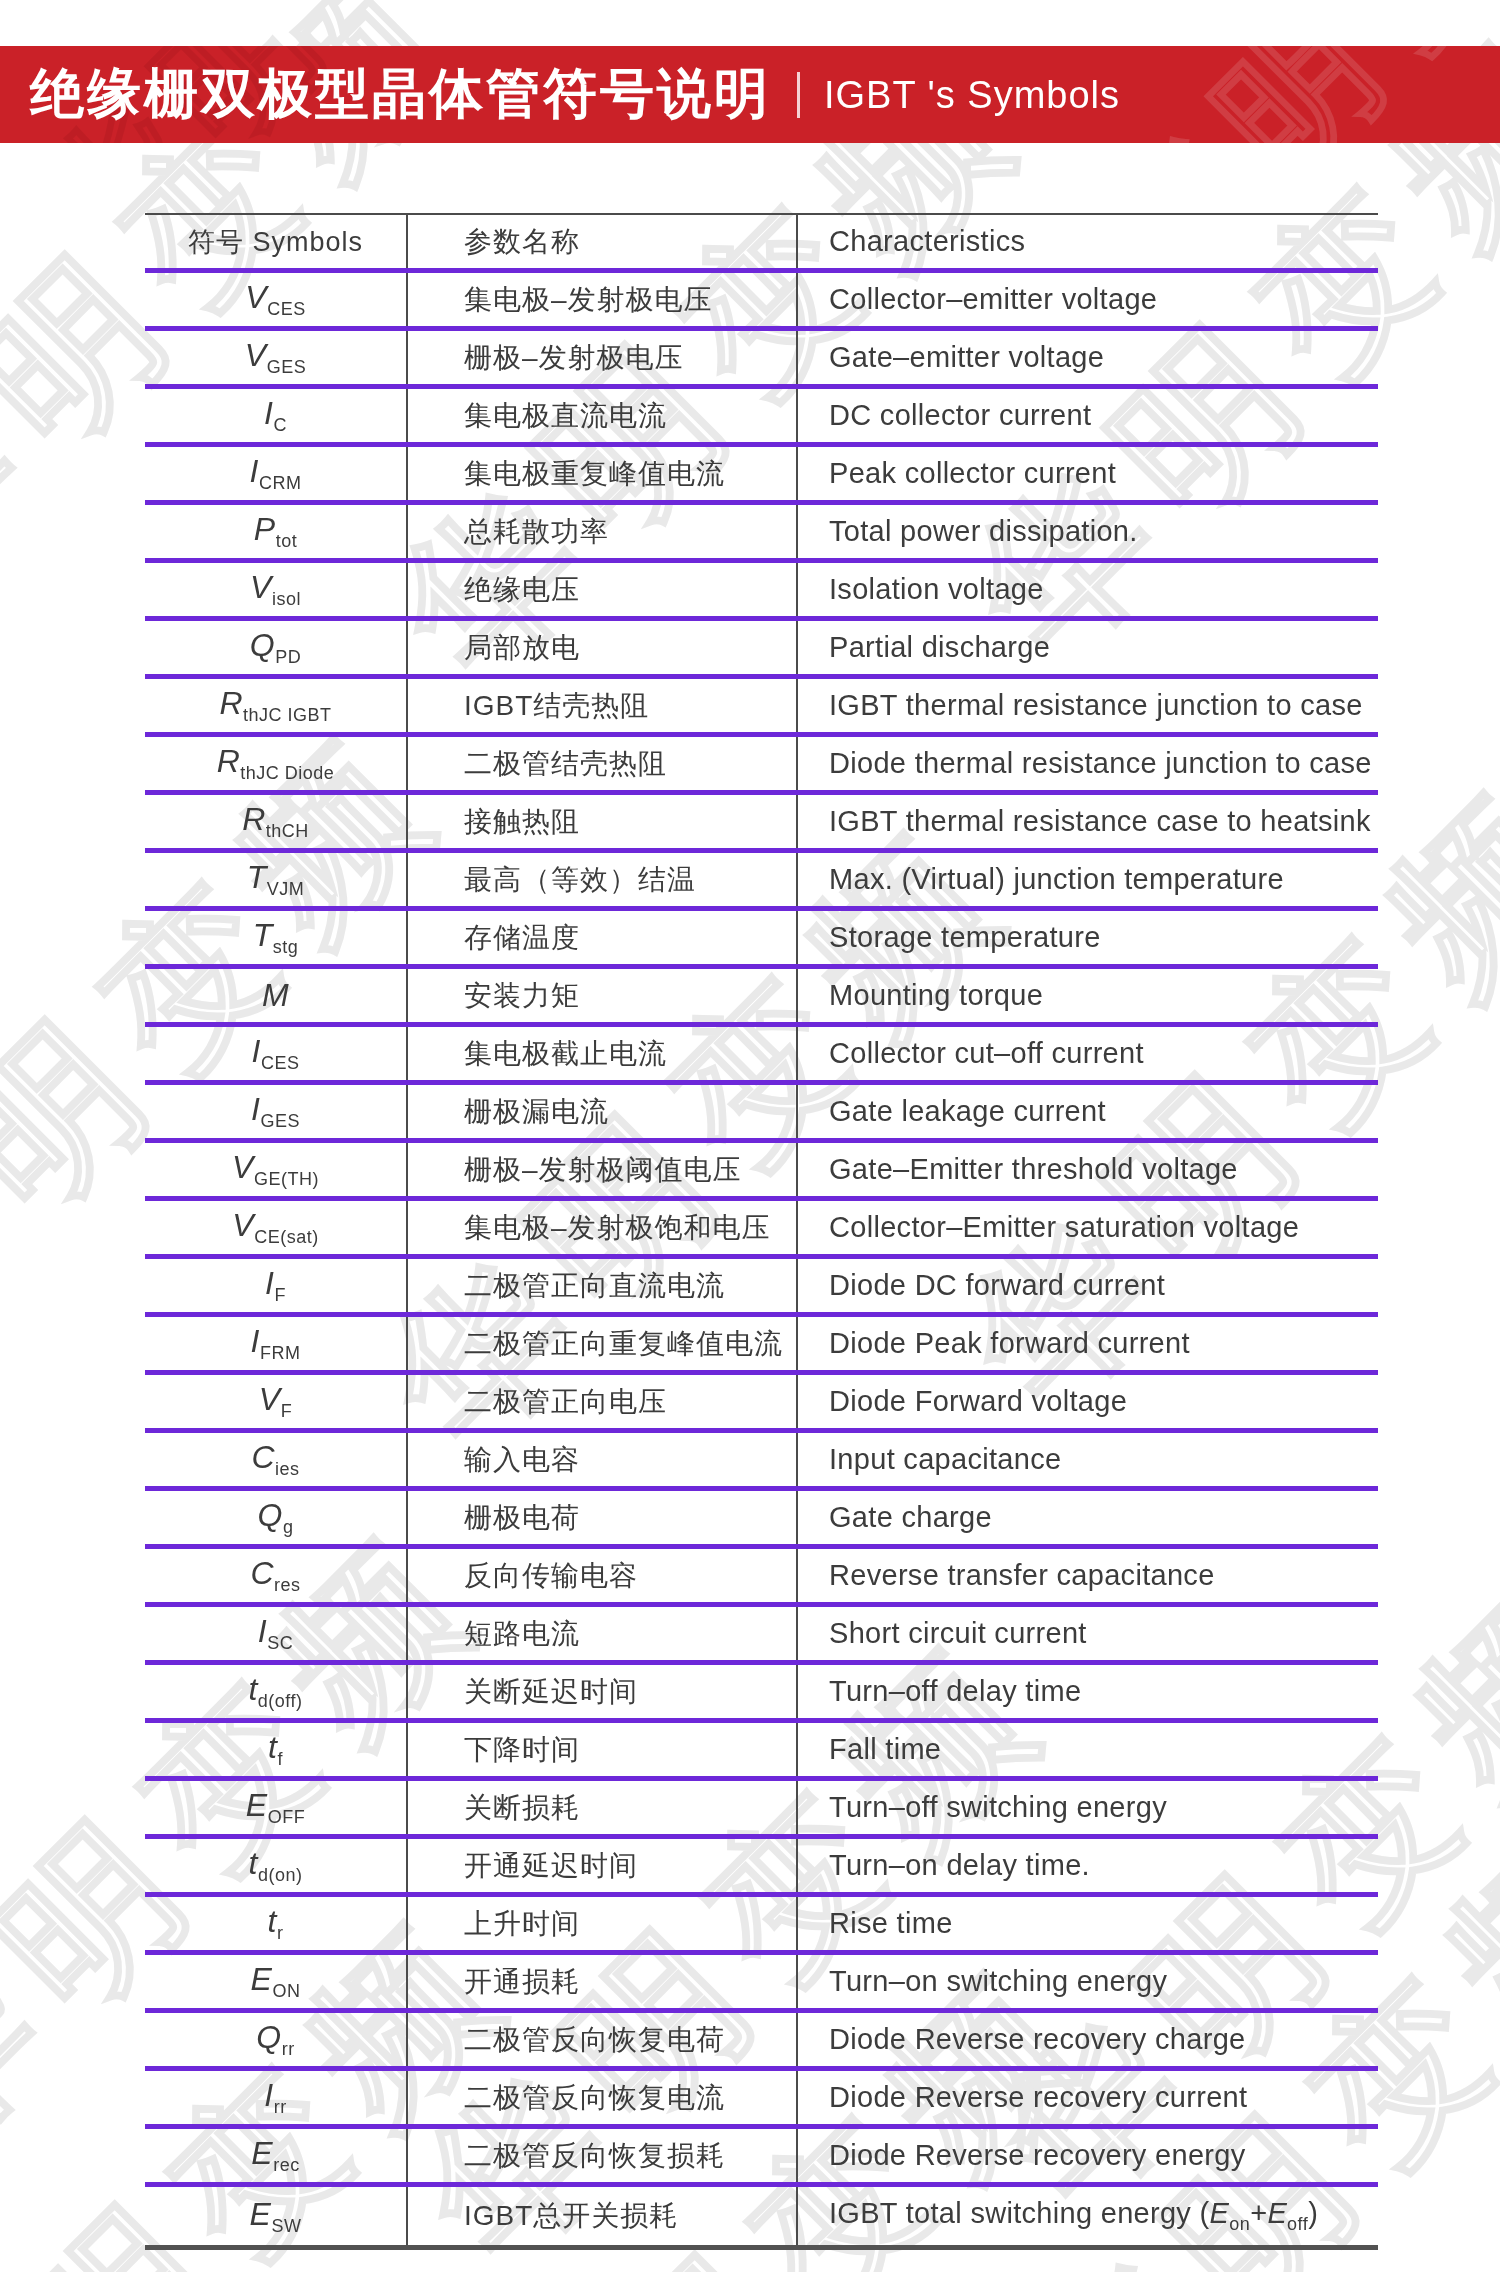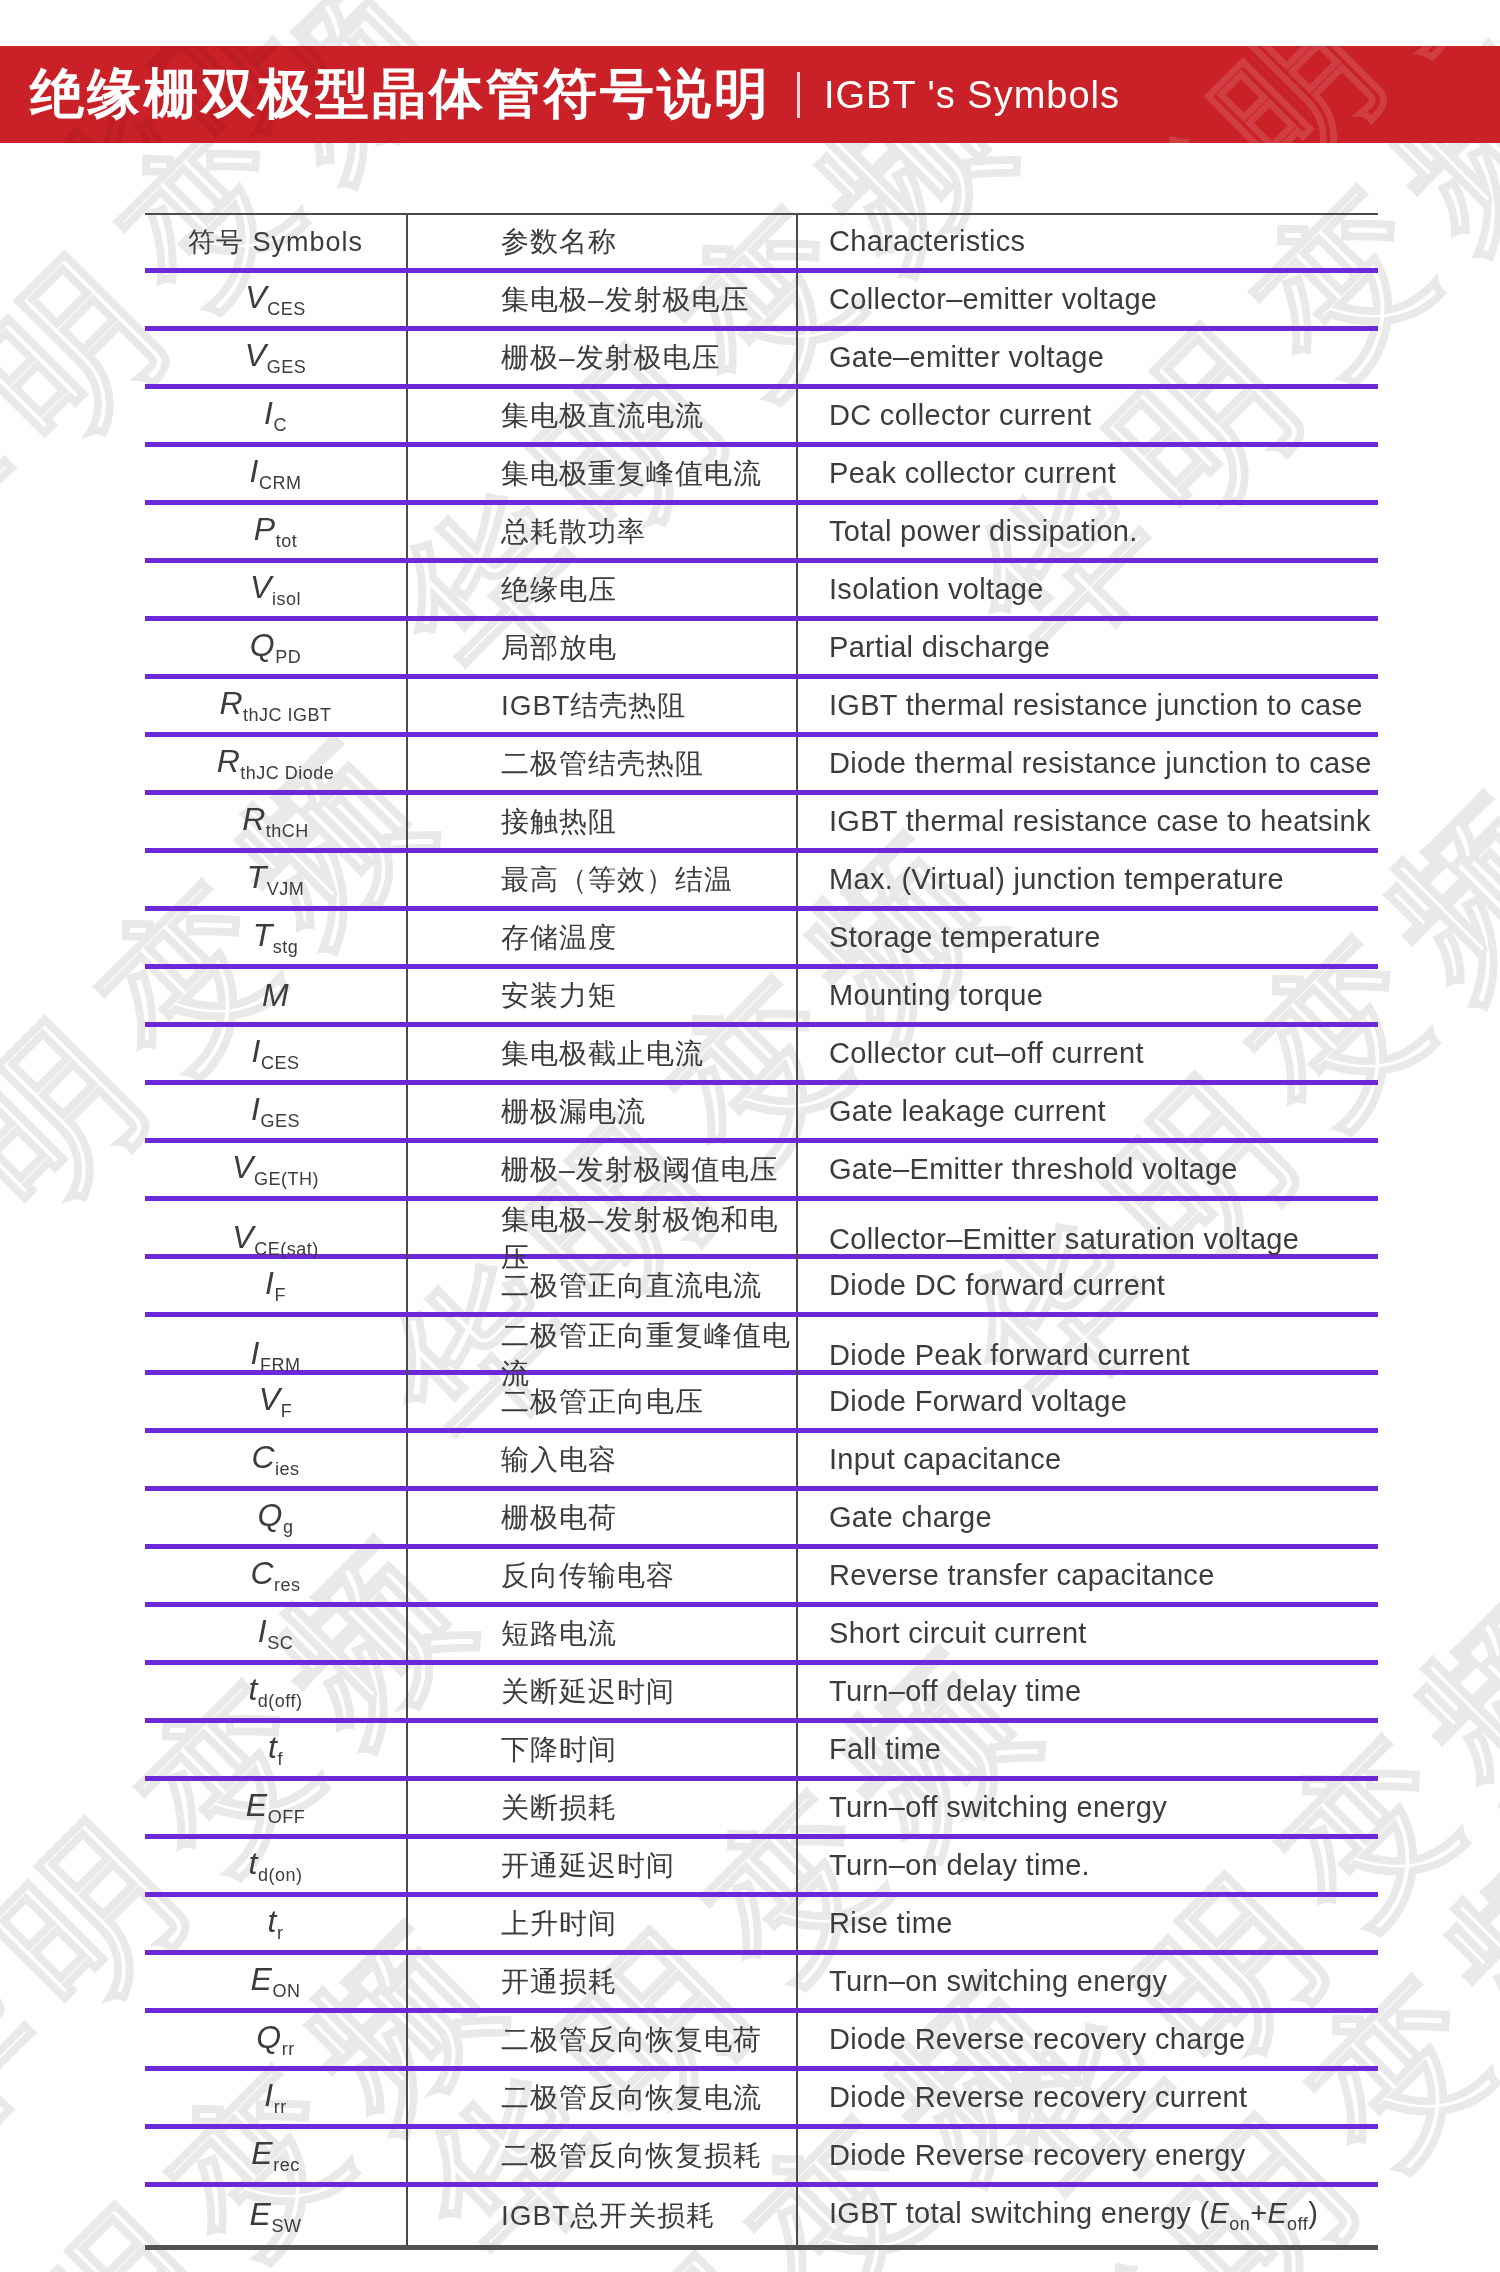--- a/index.html
+++ b/index.html
@@ -45,21 +45,21 @@
     position:absolute;left:145px;top:213px;width:1233px;z-index:1;
     border-top:2px solid #4b4b4b;border-bottom:5px solid #525252;
   }
   .trow{
     display:grid;grid-template-columns:263px 390px 580px;
     height:58px;border-bottom:5px solid #6d28d9;box-sizing:border-box;
   }
   .trow:last-child{border-bottom:none;}
   .cell{display:flex;align-items:center;box-sizing:border-box;}
   .c1{justify-content:center;border-right:2px solid #4b4b4b;}
-  .c2{padding-left:93px;border-right:2px solid #4b4b4b;}
+  .c2{padding-left:56px;border-right:2px solid #4b4b4b;}
   .c3{padding-left:31px;}
   .hdr-sym{font-size:27px;letter-spacing:1px;}
   .hdr-cn{font-size:28px;letter-spacing:1px;}
   .hdr-en{font-size:29px;letter-spacing:0.3px;}
   .symtext{font-style:italic;font-size:32px;letter-spacing:0.5px;}
   .symtext sub{font-style:normal;}
   .cntext{font-size:28px;letter-spacing:1px;}
   .entext{font-size:29px;letter-spacing:0.3px;}
   sub{font-size:18px;vertical-align:-7px;letter-spacing:0.5px;}
   .entext i{font-style:italic;}

